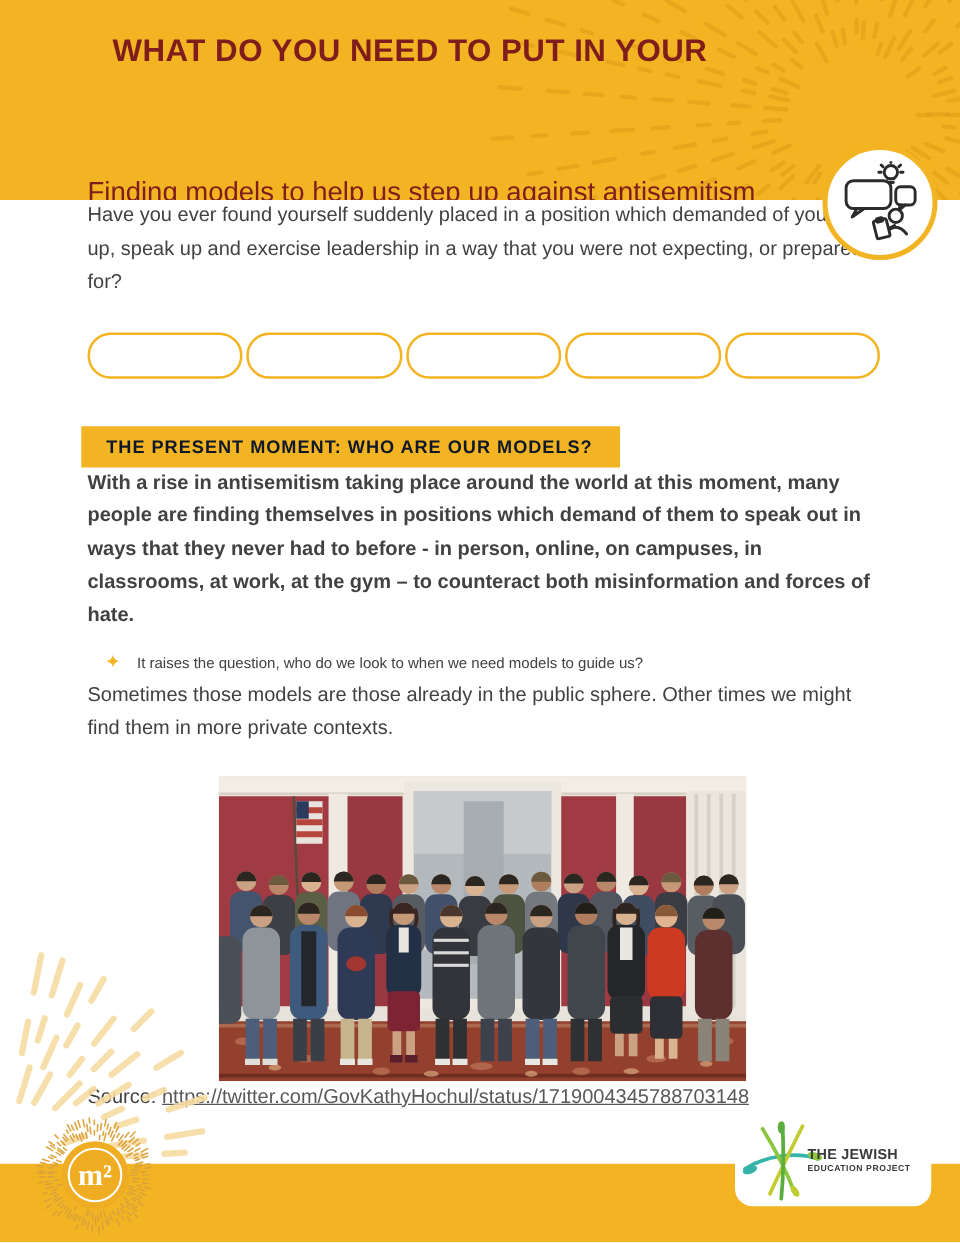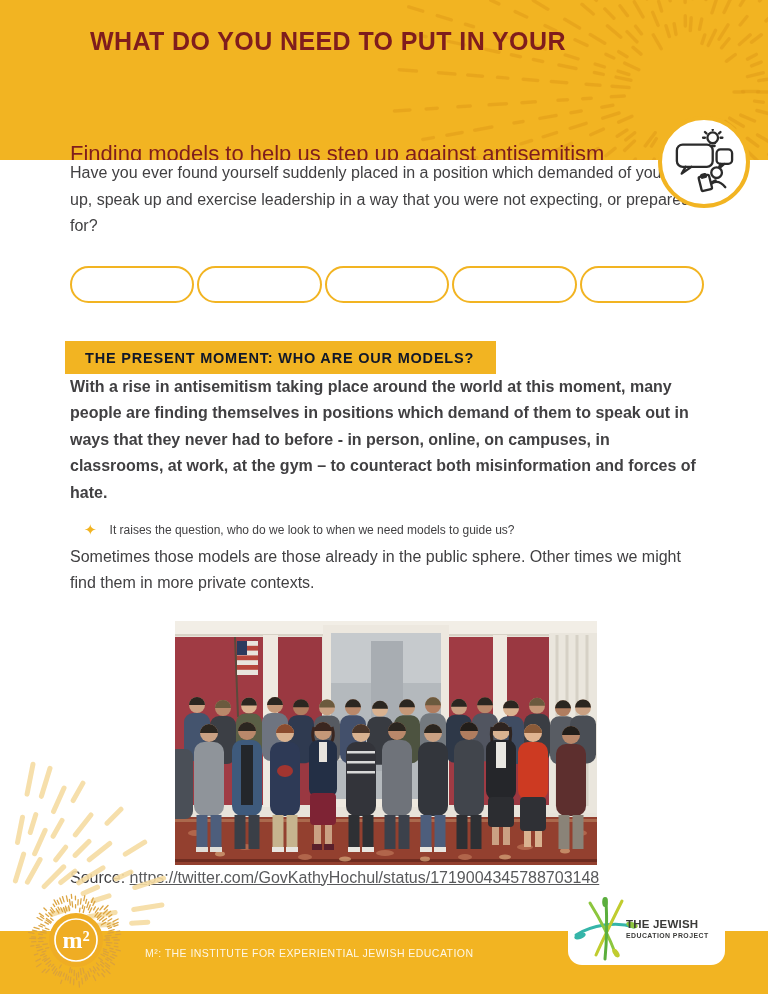--- a/index.html
+++ b/index.html
@@ -43,21 +43,21 @@
   .source-line a { color:#58595B; text-decoration:underline; }
   
   .footer-band { position:absolute; left:0; bottom:0; width:768px; height:63px; background:#F2B422; z-index:3; }
   .corner-rays { position:absolute; left:0; bottom:63px; z-index:1; }
   .m2-logo { position:absolute; left:28px; top:892px; width:96px; height:96px; z-index:6; }
   .footer-text {
     position:absolute; left:145px; top:947px; z-index:6;
     color:rgba(255,253,245,0.93); font-size:10.5px; letter-spacing:0.45px;
   }
   .jep-panel {
-    position:absolute; left:568px; top:893px; width:157px; height:72px; z-index:6;
+    position:absolute; left:588px; top:893px; width:157px; height:72px; z-index:6;
     background:#fff; border-radius:0 0 14px 14px;
     display:flex; align-items:center; overflow:hidden;
   }
   .jep-text { margin-left:-16px; line-height:1.15; position:relative; z-index:2; }
   .jep-line1 { font-weight:bold; font-size:11.5px; color:#3a3a38; letter-spacing:0.2px; }
   .jep-line2 { font-weight:bold; font-size:6.9px; color:#3a3a38; letter-spacing:0.45px; }
 </style>
 </head>
 <body>
 
@@ -946,21 +946,20 @@
         <line x1="77.01467497940337" y1="44.14382384631372" x2="83.0331285097945" y2="43.343945267544946" stroke="#DBA23C" stroke-width="1.3" opacity="0.95" stroke-linecap="round"></line>
         <line x1="87.71704107695746" y1="42.72143297125809" x2="92.59615614783385" y2="42.07297741555185" stroke="#DBA23C" stroke-width="1.3" opacity="0.95" stroke-linecap="round"></line>
         <line x1="78.08292163423798" y1="46.01643163609597" x2="81.42361652475898" y2="45.79615726318561" stroke="#DBA23C" stroke-width="1.3" opacity="0.95" stroke-linecap="round"></line>
         <line x1="84.02302831106186" y1="45.62476064663486" x2="89.14395350640172" y2="45.287103774908864" stroke="#DBA23C" stroke-width="1.3" opacity="0.95" stroke-linecap="round"></line>
       </g>
     <circle cx="48" cy="48" r="27" fill="#EFAD24"></circle>
     <circle cx="48" cy="48" r="21" fill="none" stroke="#ffffff" stroke-width="1.7"></circle>
     <text x="48" y="56" text-anchor="middle" font-family="Liberation Serif, serif" font-size="24" font-weight="bold" fill="#ffffff">m²</text>
   </svg>
 
-  <div class="footer-text">M²: THE INSTITUTE FOR EXPERIENTIAL JEWISH EDUCATION</div>
 
   <div class="jep-panel">
     <svg width="72" height="68" viewBox="0 0 72 68" style="flex:none;margin-left:2px;">
       <g fill="none" stroke-linecap="round" stroke-width="3">
         <path d="M6,40 C22,30 46,26 64,32" stroke="#35b5a9"></path>
         <path d="M20,8 C30,24 40,44 46,60" stroke="#8cc63e"></path>
         <path d="M52,6 C44,22 34,42 26,60" stroke="#c1cc2f"></path>
         <path d="M36,4 C37,24 37,44 35,64" stroke="#5bae3d"></path>
       </g>
       <ellipse cx="62" cy="30" rx="6" ry="3" fill="#8cc63e" transform="rotate(18 62 30)"></ellipse>

